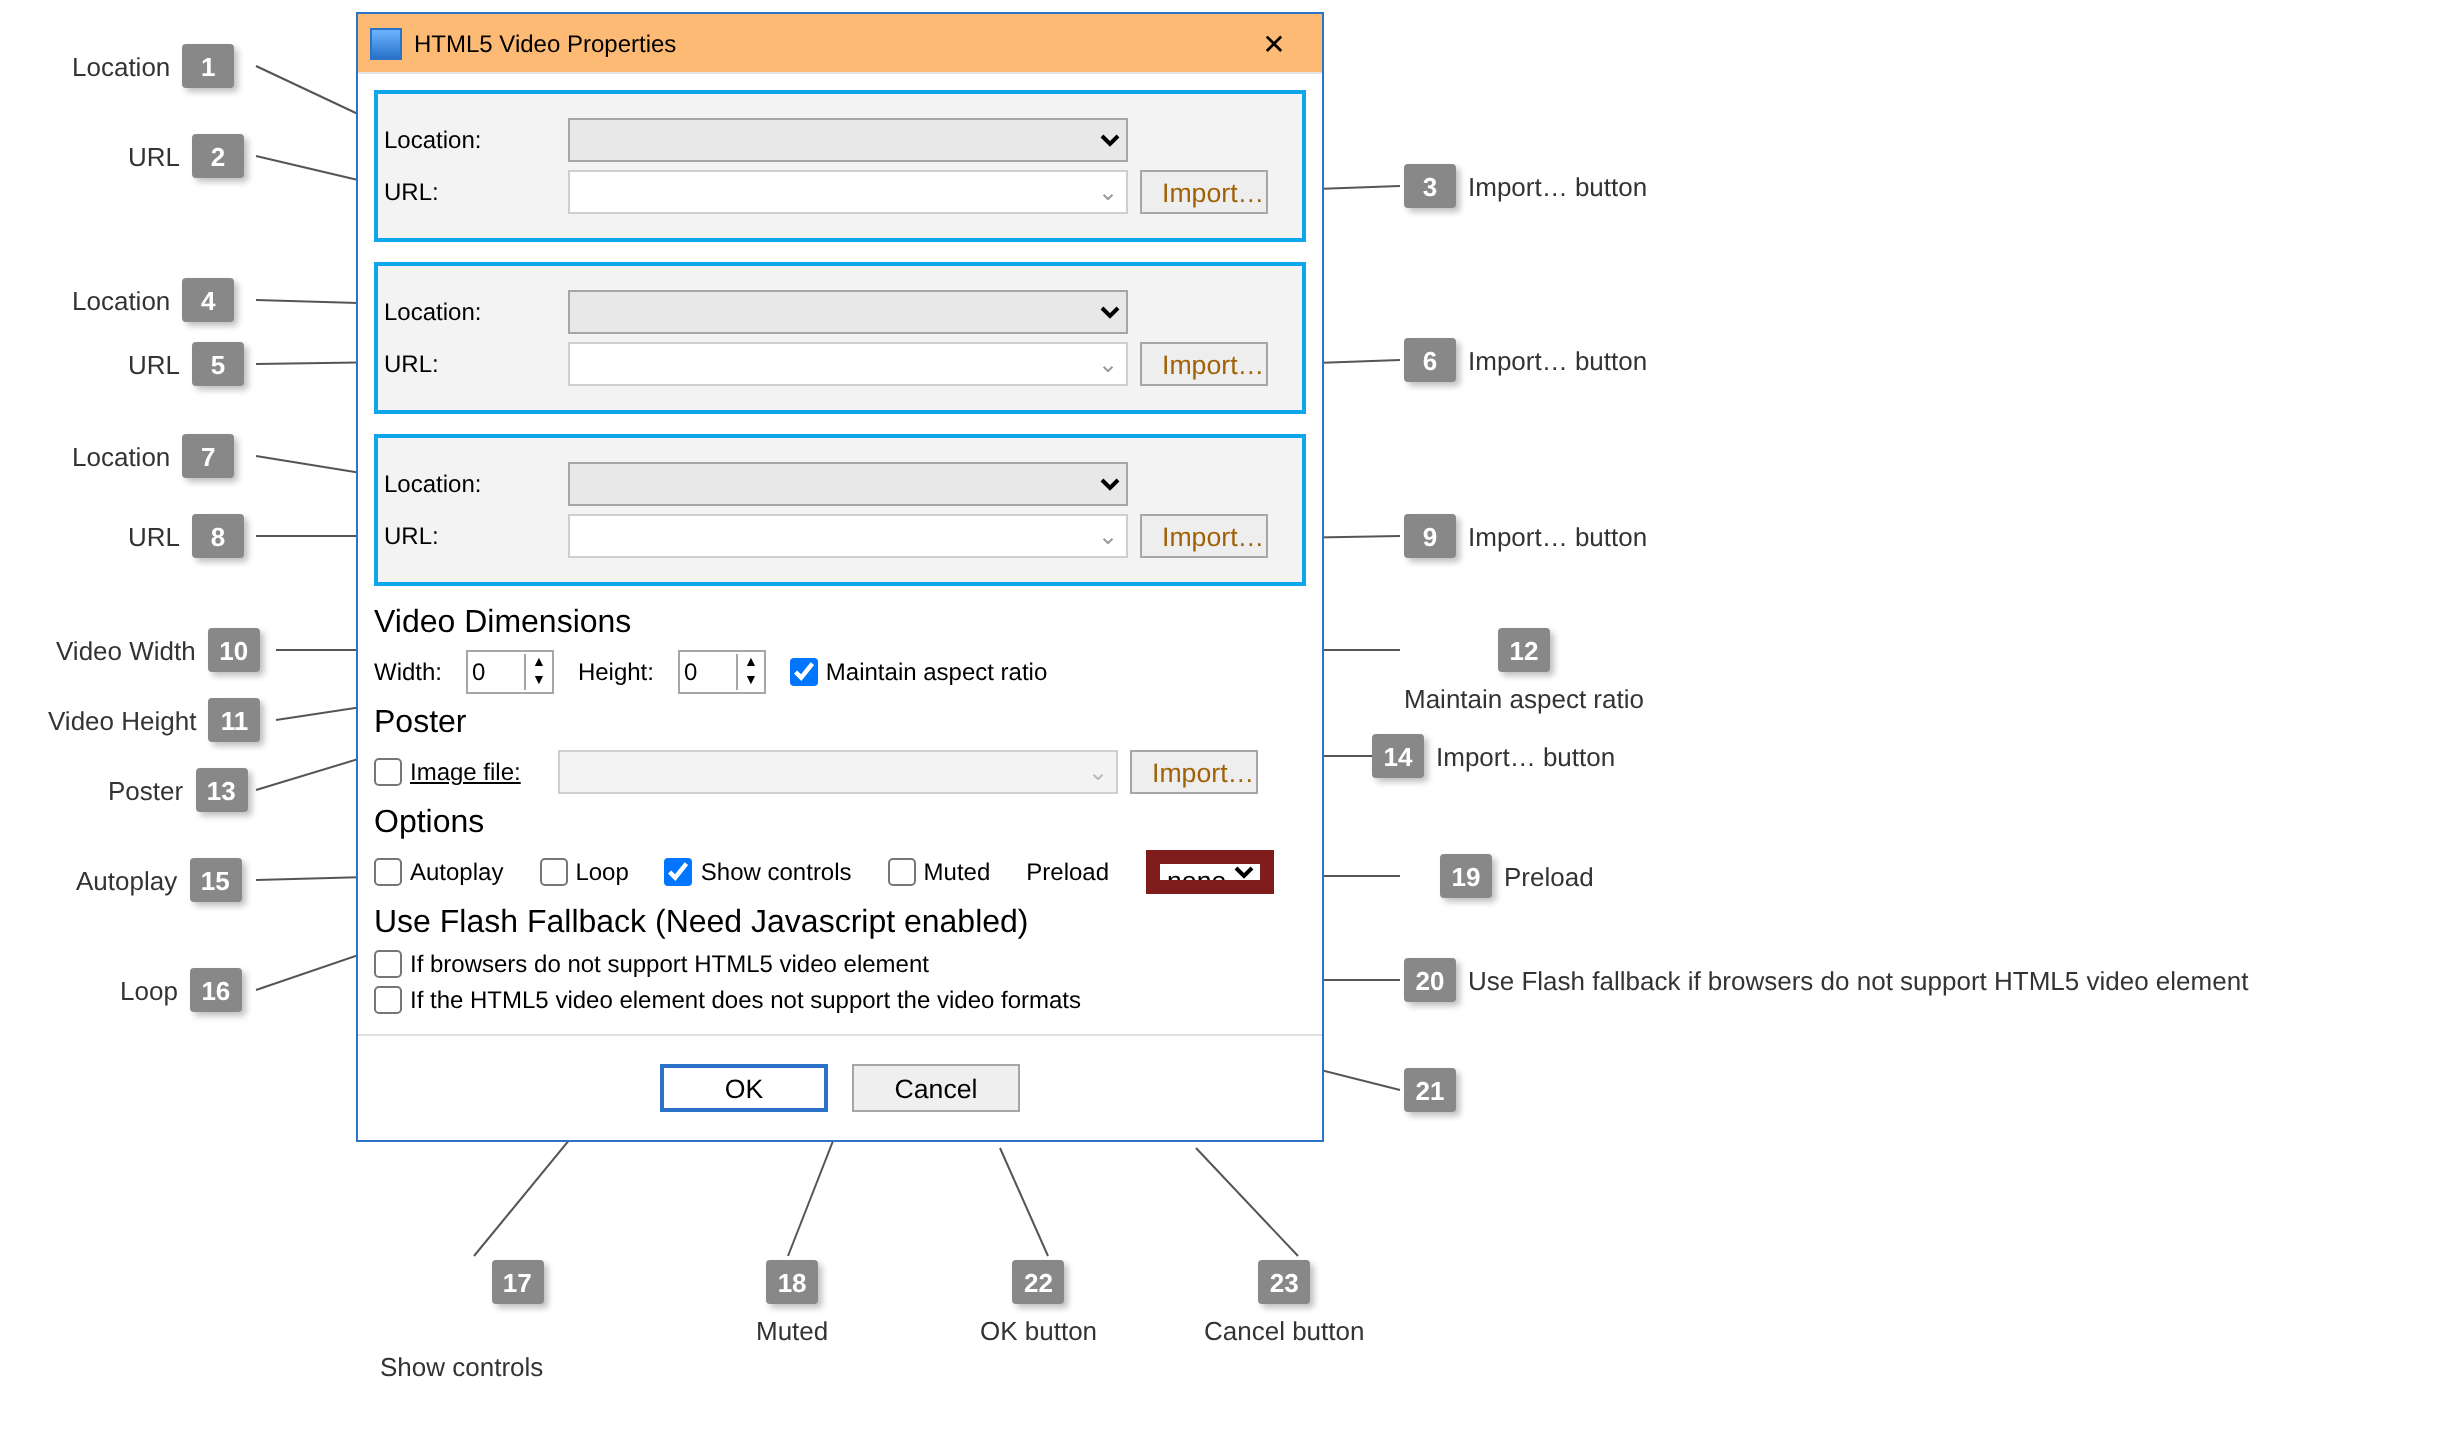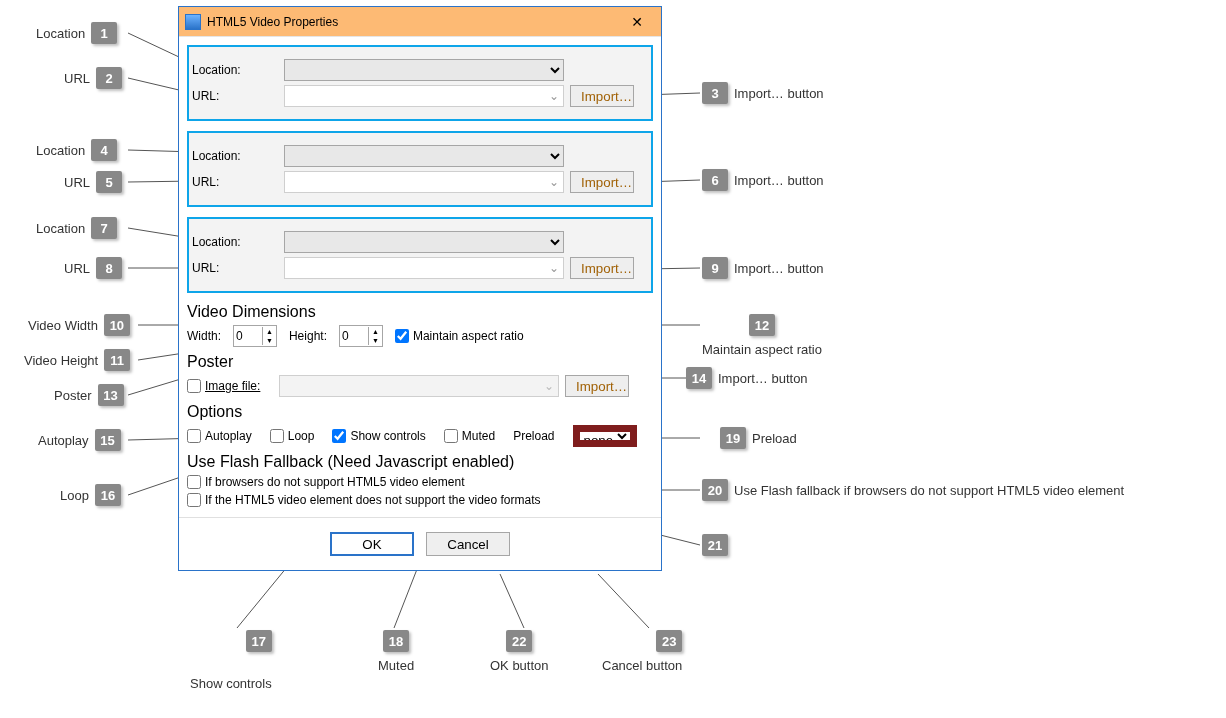--- a/index.html
+++ b/index.html
@@ -255,21 +255,21 @@
   <span>Show controls</span>
 </div>
 <div class="callout below" style="left:378px; top:630px; align-items:center;">
   <span class="num">18</span>
   <span>Muted</span>
 </div>
 <div class="callout below" style="left:490px; top:630px; align-items:center;">
   <span class="num">22</span>
   <span>OK button</span>
 </div>
-<div class="callout below" style="left:602px; top:630px; align-items:flex-end;">
+<div class="callout below" style="left:602px; top:630px; align-items:center;">
   <span class="num">23</span>
   <span>Cancel button</span>
 </div>
 
 <div class="dialog">
   <div class="titlebar">
     <span class="title-icon"></span>
     <span class="title">HTML5 Video Properties</span>
     <span class="close">✕</span>
   </div>

